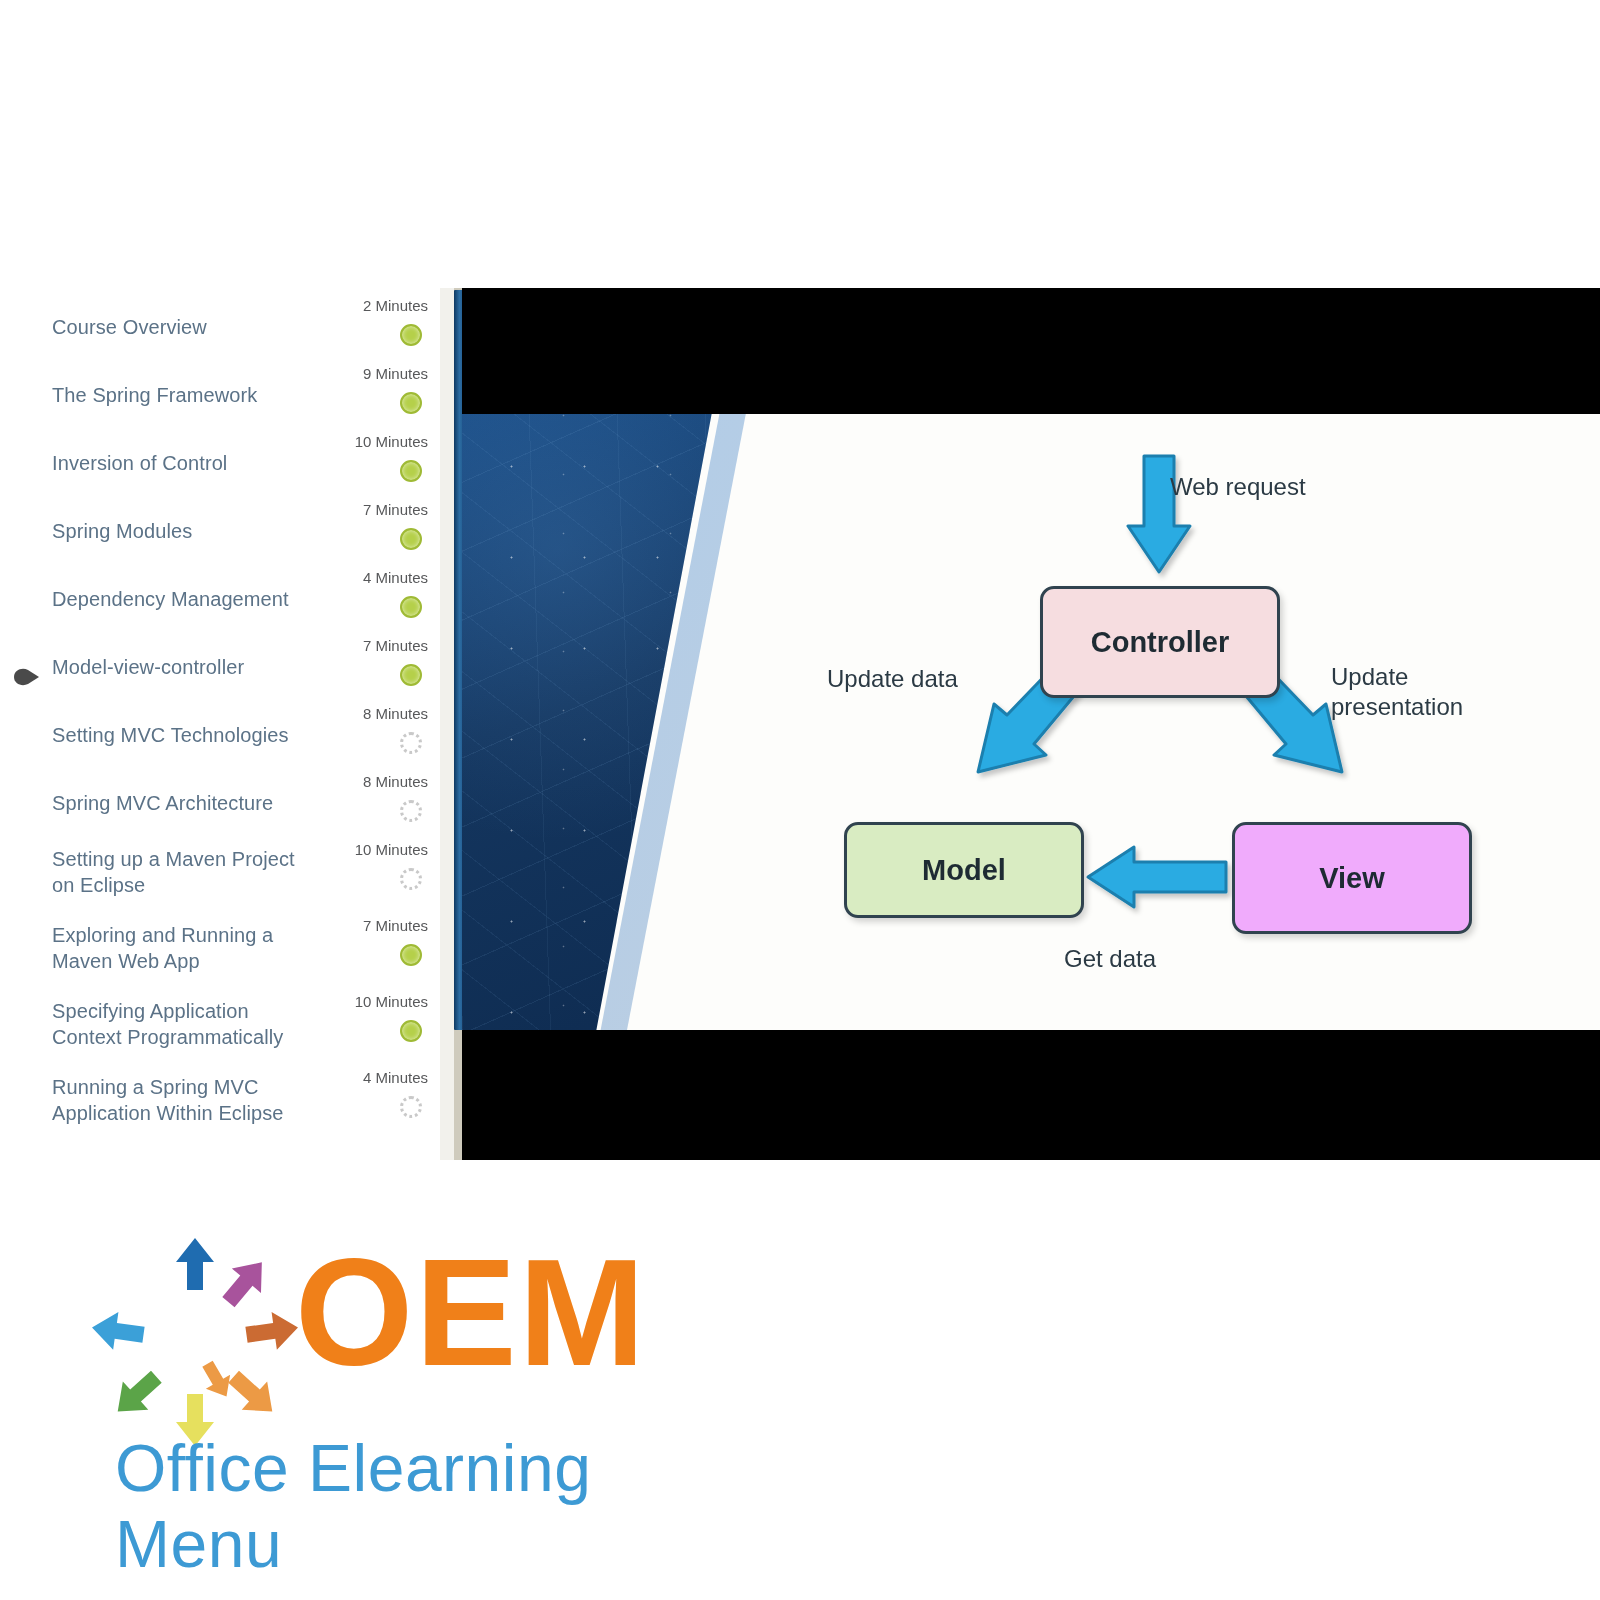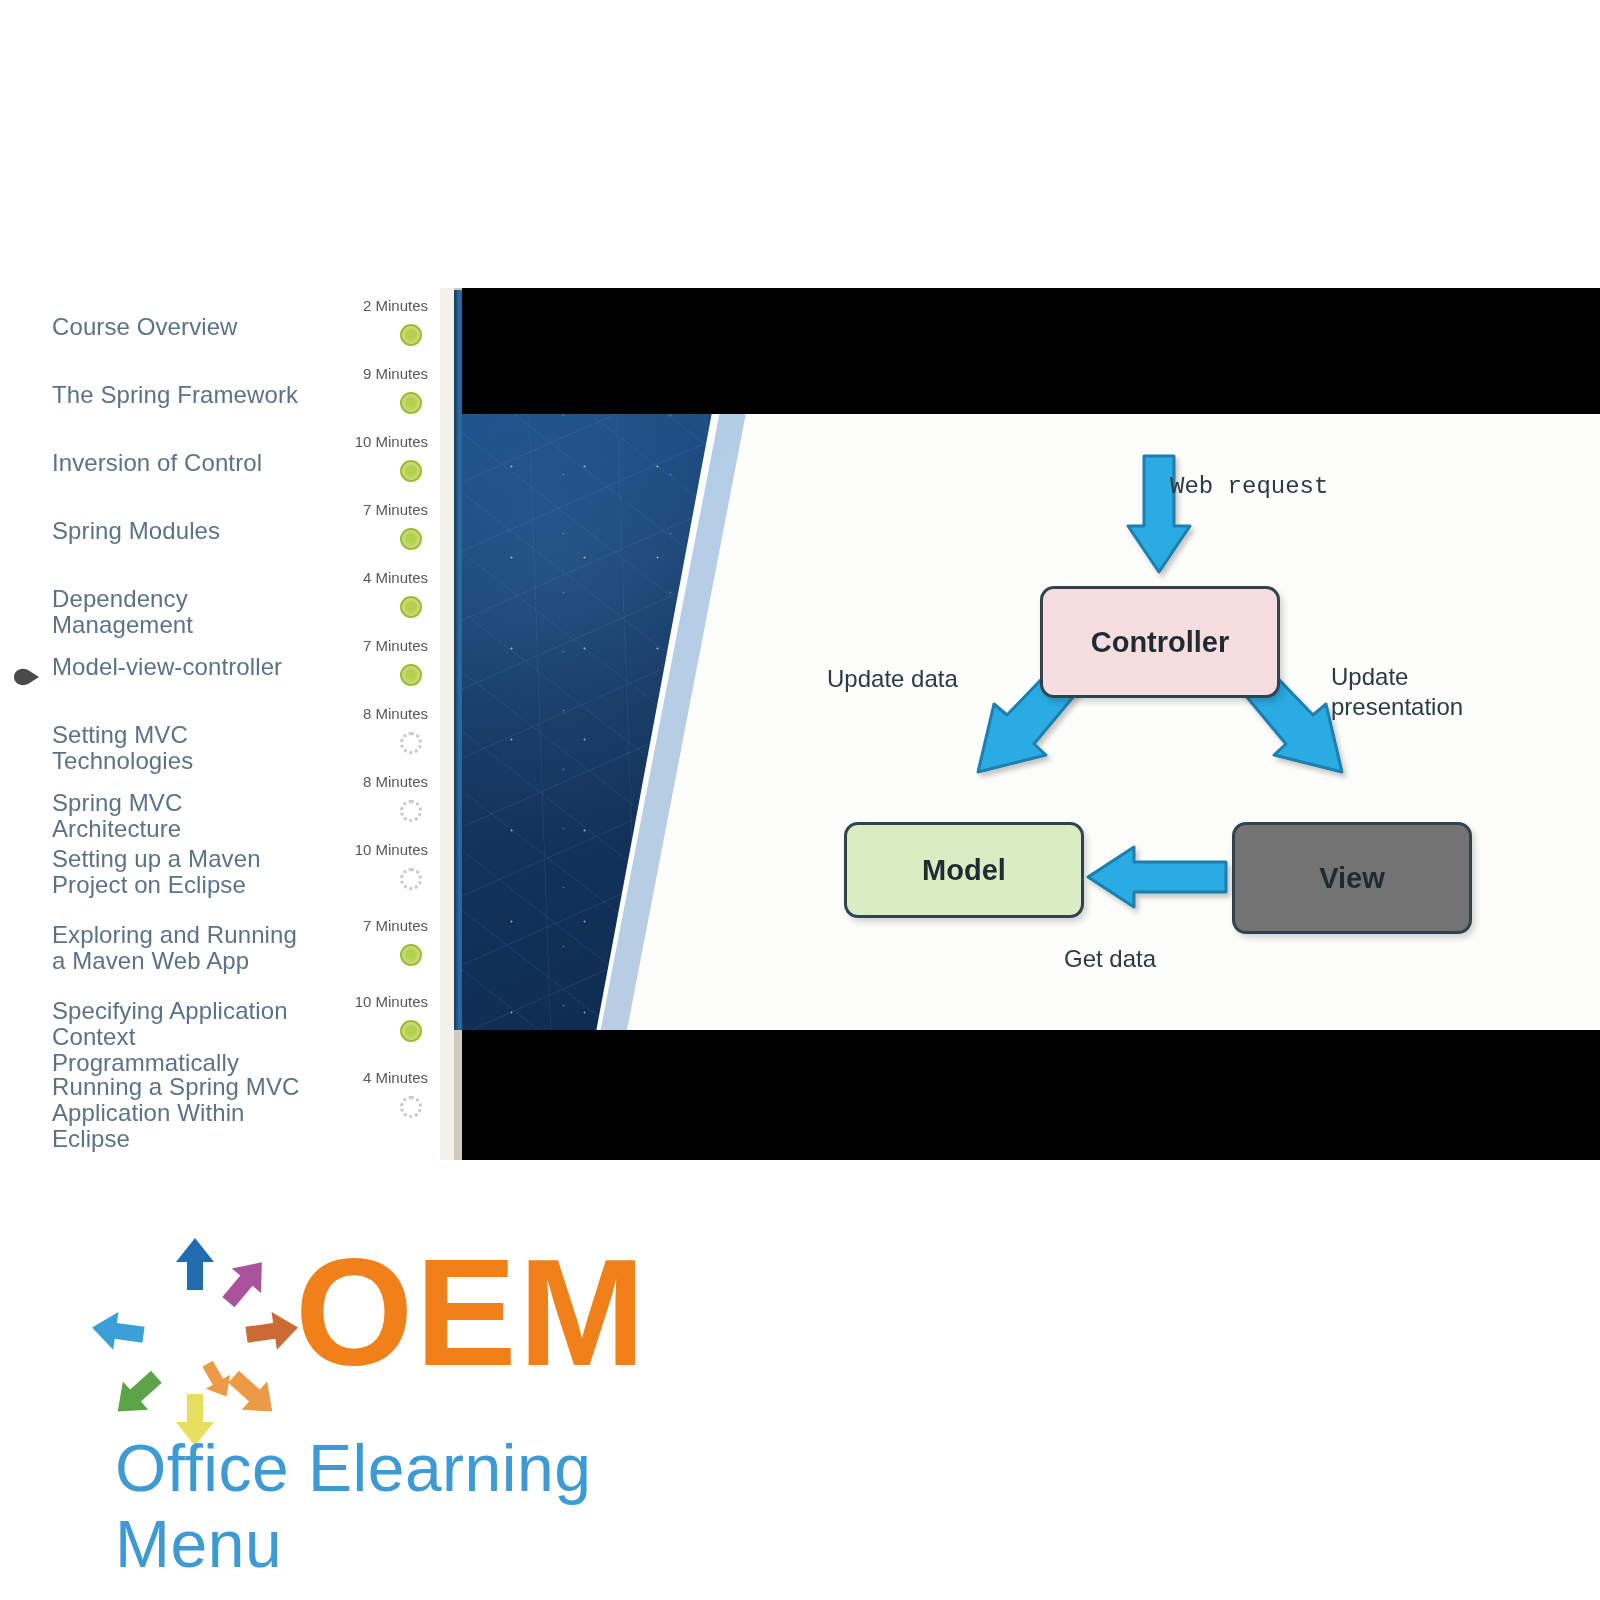--- a/index.html
+++ b/index.html
@@ -34,21 +34,21 @@
     left: 12px;
     top: 24px;
     width: 30px;
     height: 22px;
   }
   .toc-title {
     position: absolute;
     left: 52px;
     width: 250px;
     color: #5b7287;
-    font-size: 24px;
+    font-size: 20px;
     line-height: 26px;
     letter-spacing: 0.1px;
   }
   .toc-title.one-line { top: 12px; }
   .toc-title.two-line { top: 0px; }
   .toc-duration {
     position: absolute;
     right: 12px;
     top: -5px;
     color: #57585a;
@@ -188,30 +188,30 @@
   #mvc-controller {
     left: 248px; top: 172px; width: 240px; height: 112px;
     background: #f6dde0;
   }
   #mvc-model {
     left: 52px; top: 408px; width: 240px; height: 96px;
     background: #d9ecc2;
   }
   #mvc-view {
     left: 440px; top: 408px; width: 240px; height: 112px;
-    background: #737373;
+    background: #f0abfc;
   }
   .mvc-label {
     position: absolute;
     color: #2b3a44;
     font-size: 24px;
     line-height: 30px;
     white-space: pre-line;
   }
-  #label-web-request { left: 378px; top: 58px; font-family: Liberation Mono, monospace; }
+  #label-web-request { left: 378px; top: 58px; }
   #label-update-data { left: 35px; top: 250px; }
   #label-update-presentation { left: 502px; top: 248px; margin-left: 37px; }
   #label-get-data { left: 272px; top: 530px; }
 
   
   #oem-logo {
     position: absolute;
     left: 60px;
     top: 1212px;
     width: 700px;

